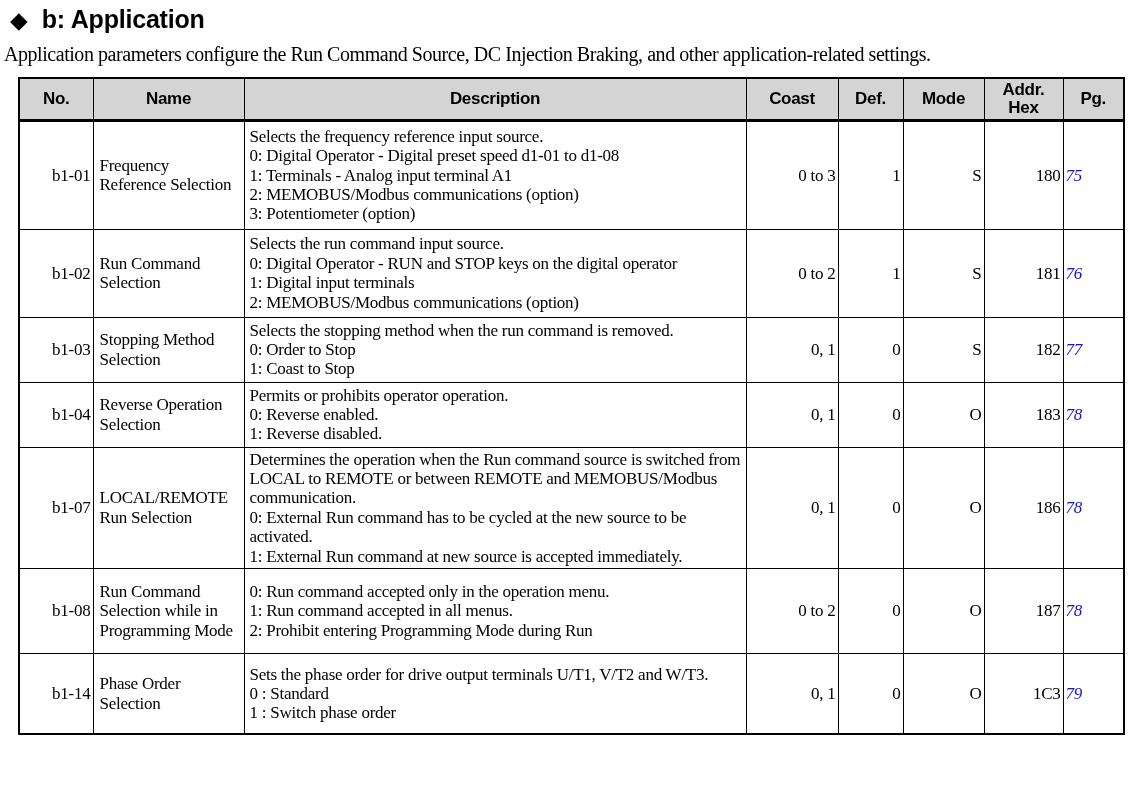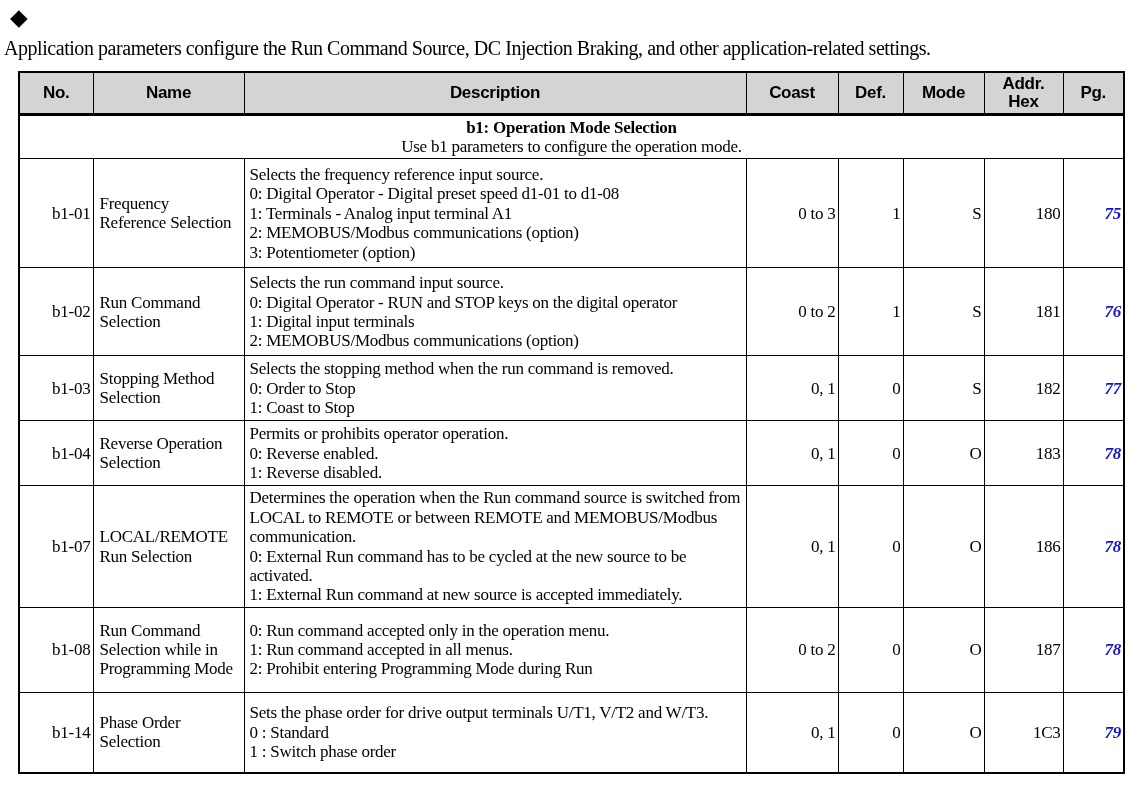--- a/index.html
+++ b/index.html
@@ -38,30 +38,31 @@
     border-bottom:3px solid var(--border-color);
     height:40px;padding:2px;letter-spacing:-0.3px;
   }
   td{
     border:1px solid var(--border-color);
     font-size:17px;line-height:1.14;letter-spacing:-0.25px;
     vertical-align:middle;padding:2px 6px;
   }
   td.c{text-align:right;padding:2px;}
   td.desc{text-align:left;padding:2px 5px;}
-  td.pg{color:var(--link-blue);font-weight:bold;font-style:italic;text-align:right;}
+  td.pg{color:var(--link-blue);font-weight:normal;font-style:italic;text-align:left;}
   .section-cell{text-align:center;padding:2px;}
   .section-title{font-weight:bold;font-size:17px;}
   .section-subtitle{font-size:17px;}
 </style>
 </head>
 <body>
 
 <div class="title-row">
   <span class="diamond">◆</span>
+  <h1>b: Application</h1>
 </div>
 
 <p class="intro">Application parameters configure the Run Command Source, DC Injection Braking, and other application-related settings.</p>
 
 <table>
   <colgroup>
     <col style="width:74px">
       <col style="width:151px">
       <col style="width:502px">
     <col style="width:92px">
@@ -77,26 +78,20 @@
         <th>Description</th>
         <th>Coast</th>
         <th>Def.</th>
         <th>Mode</th>
         <th>Addr.
 Hex</th>
         <th>Pg.</th>
       </tr>
   </thead>
   <tbody id="table-body">
-      <tr style="height: 43px;">
-        <td colspan="8" class="section-cell">
-          <div class="section-title">b1: Operation Mode Selection</div>
-          <div class="section-subtitle">Use b1 parameters to configure the operation mode.</div>
-        </td>
-      </tr>
       <tr style="height: 109px;">
         <td class="c">b1-01</td>
         <td class="name softwrap">Frequency Reference Selection</td>
         <td class="desc">
           <div class="softwrap">Selects the frequency reference input source.</div>
           <div class="softwrap">0: Digital Operator - Digital preset speed d1-01 to d1-08</div>
           <div class="softwrap">1: Terminals - Analog input terminal A1</div>
           <div class="softwrap">2: MEMOBUS/​Modbus communications (option)</div>
           <div class="softwrap">3: Potentiometer (option)</div>
         </td>

